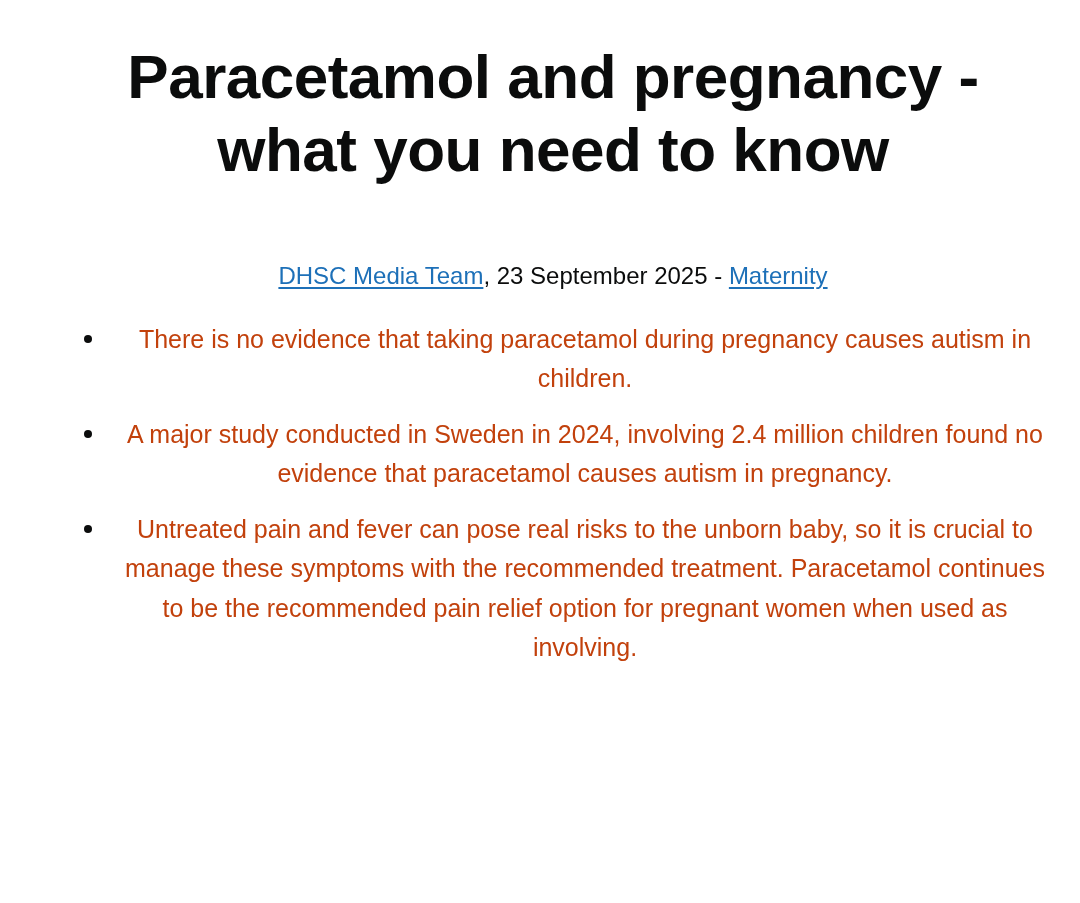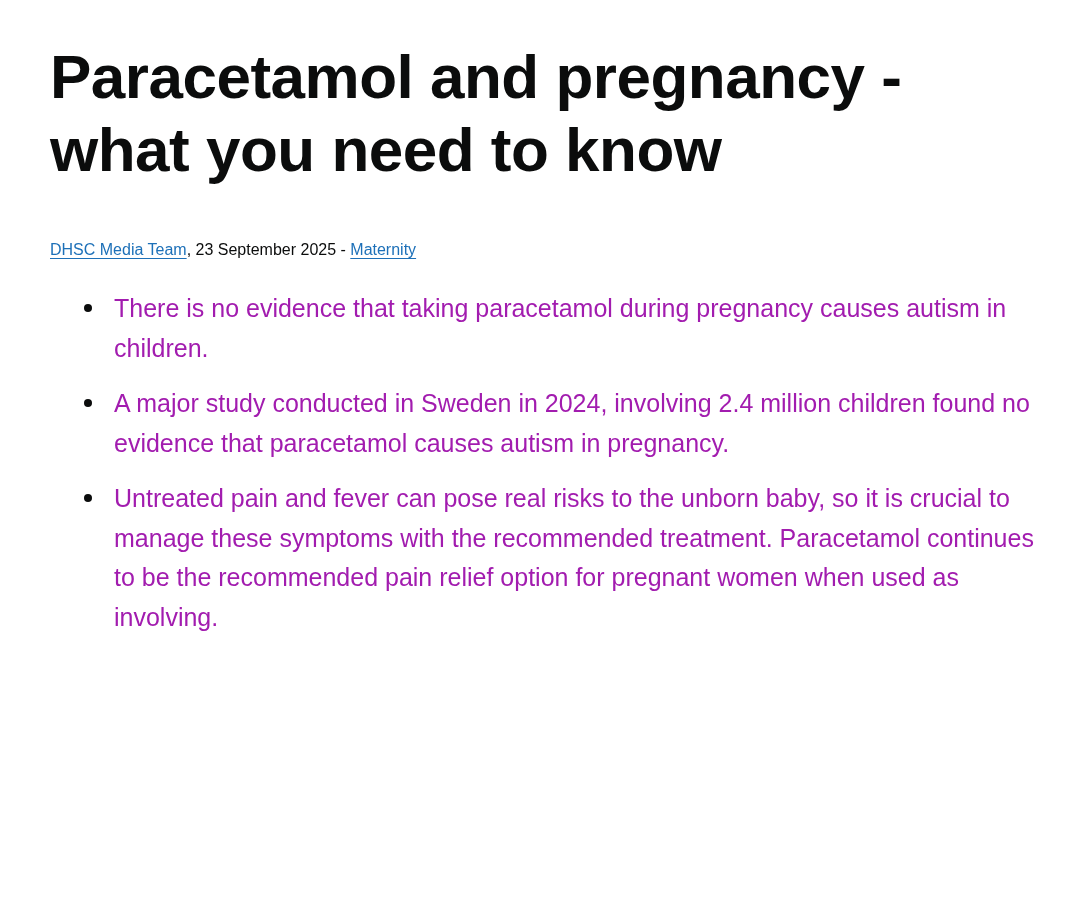--- a/index.html
+++ b/index.html
@@ -12,33 +12,34 @@
     height: 903px;
     font-family: "Liberation Sans", sans-serif;
     color: #0b0c0c;
     overflow: hidden;
   }
   .page {
     box-sizing: border-box;
     width: 1080px;
     height: 903px;
     padding: 40px 24px 0 50px;
+    text-align: center;
   }
   .article-title {
     font-size: 62px;
     line-height: 1.18;
     font-weight: 700;
     letter-spacing: -0.5px;
     margin: 0;
     color: #0b0c0c;
     max-width: 1010px;
   }
   .meta {
-    margin-top: 54px;
-    font-size: 16px;
+    margin-top: 74px;
+    font-size: 24px;
     line-height: 1.3;
     color: #0b0c0c;
   }
   .meta a {
     color: #1d70b8;
     text-decoration: underline;
     text-underline-offset: 3px;
   }
   .facts-heading {
     margin-top: 38px;
@@ -54,21 +55,21 @@
     padding-left: 34px;
     list-style: none;
   }
   ul.facts-list li {
     position: relative;
     font-size: 25px;
     line-height: 1.58;
     margin-bottom: 14px;
     padding-left: 30px;
     max-width: 1000px;
-    color: #a21caf;
+    color: #c2410c;
     margin-top: 16px;
   }
   ul.facts-list li::before {
     content: "";
     position: absolute;
     left: 0;
     top: 15px;
     width: 8px;
     height: 8px;
     border-radius: 50%;

